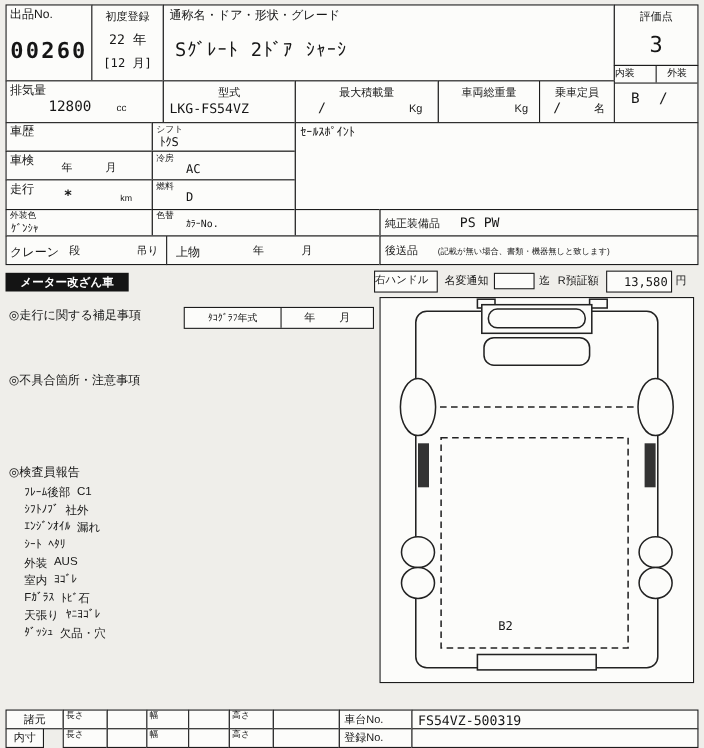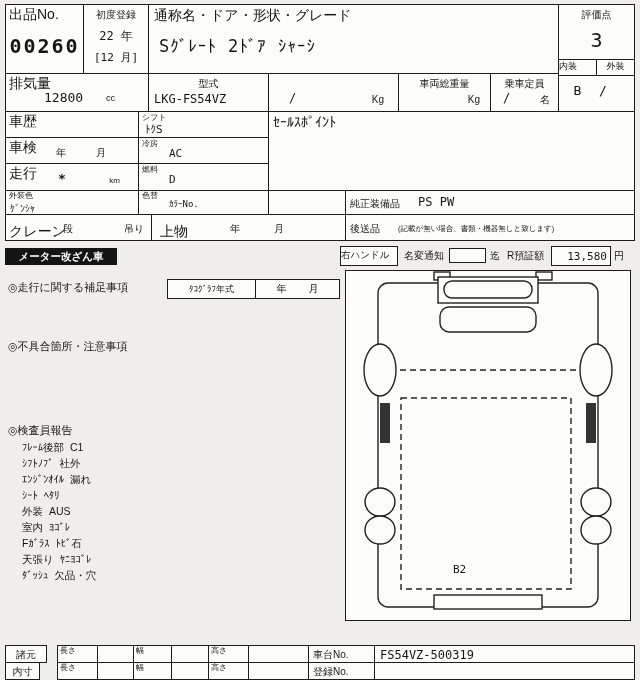--- a/index.html
+++ b/index.html
@@ -18,21 +18,21 @@
     position:relative;
     overflow:hidden;
   }
   .page{position:absolute;inset:0;width:640px;height:680px}
   .cell{
     position:absolute;
     background:var(--cell-bg);
     border:1.5px solid var(--line);
   }
   .t{position:absolute;white-space:nowrap;line-height:1.1}
-  .lbl{font-size:14px}
+  .lbl{font-size:11px}
   .mono{font-family:"DejaVu Sans Mono","Liberation Mono",monospace}
   .hdr{font-size:10px;text-align:center;width:100%;position:absolute;top:3px;left:0}
   .badge{
     position:absolute;
     background:var(--badge-bg);
     color:var(--badge-fg);
     font-weight:bold;
     font-size:10.5px;
     display:flex;align-items:center;justify-content:center;
   }
@@ -79,20 +79,21 @@
     <div class="t mono" style="left:38px;top:17px;font-size:13px">12800</div>
     <div class="t" style="left:100px;top:20px;font-size:9px">cc</div>
   </div>
 
   <div class="cell" style="left:148px;top:73px;width:121px;height:39px">
     <div class="hdr">型式</div>
     <div class="t mono" style="left:5px;top:19px;font-size:12px">LKG-FS54VZ</div>
   </div>
 
   <div class="cell" style="left:268px;top:73px;width:131px;height:39px">
+    <div class="hdr">最大積載量</div>
     <div class="t mono" style="left:20px;top:18px;font-size:12px">/</div>
     <div class="t" style="right:14px;top:20px;font-size:10px">Kg</div>
   </div>
 
   <div class="cell" style="left:398px;top:73px;width:93px;height:39px">
     <div class="hdr">車両総重量</div>
     <div class="t" style="right:10px;top:20px;font-size:10px">Kg</div>
   </div>
 
   <div class="cell" style="left:490px;top:73px;width:69px;height:39px">
@@ -245,21 +246,21 @@
         <ellipse cx="34" cy="231" rx="15" ry="14" fill="#fcfcfa"></ellipse>
         <ellipse cx="34" cy="259" rx="15" ry="14" fill="#fcfcfa"></ellipse>
         <ellipse cx="250" cy="231" rx="15" ry="14" fill="#fcfcfa"></ellipse>
         <ellipse cx="250" cy="259" rx="15" ry="14" fill="#fcfcfa"></ellipse>
         <rect x="88" y="324" width="108" height="14" fill="#fcfcfa"></rect>
       </g>
       <text x="107" y="302" font-size="11" fill="#161616">B2</text>
     </svg>
   </div>
 
-  <div class="cell" style="left:5px;top:645px;width:42px;height:18px">
+  <div class="cell" style="left:5px;top:645px;width:53px;height:18px">
     <div class="t" style="left:0;top:3px;width:100%;text-align:center;font-size:10px">諸元</div>
   </div>
   <div class="cell" style="left:57px;top:645px;width:41px;height:18px">
     <div class="t" style="left:2px;top:1px;font-size:8px">長さ</div>
   </div>
   <div class="cell" style="left:97px;top:645px;width:37px;height:18px"></div>
   <div class="cell" style="left:133px;top:645px;width:39px;height:18px">
     <div class="t" style="left:2px;top:1px;font-size:8px">幅</div>
   </div>
   <div class="cell" style="left:171px;top:645px;width:38px;height:18px"></div>

